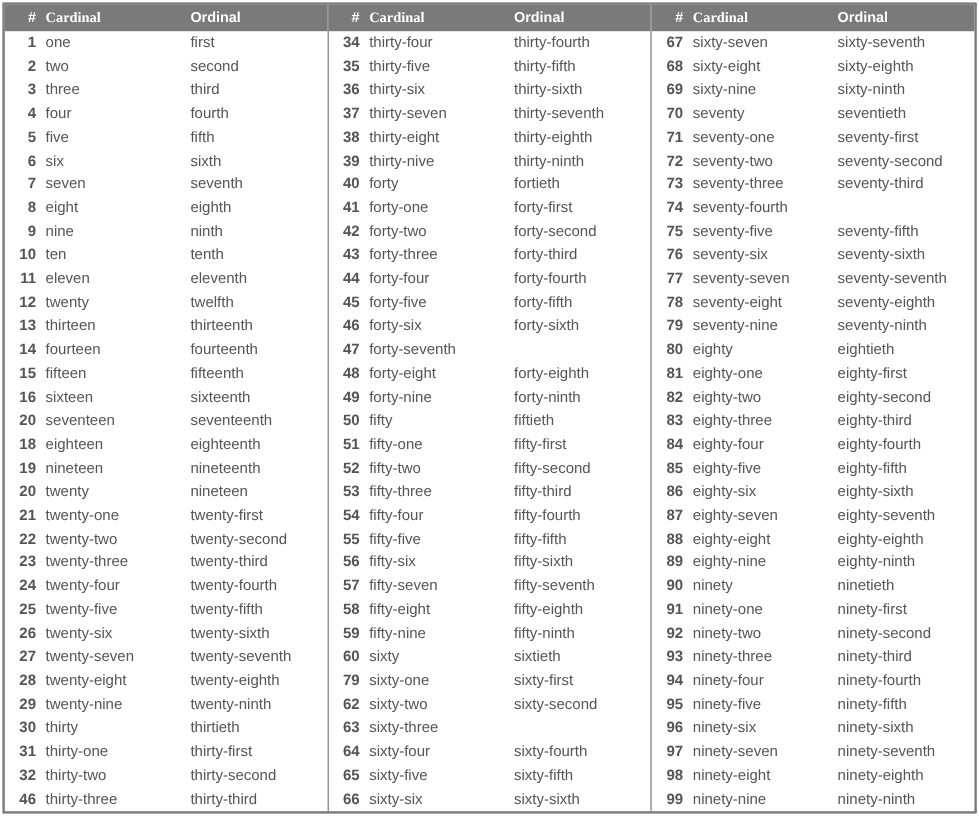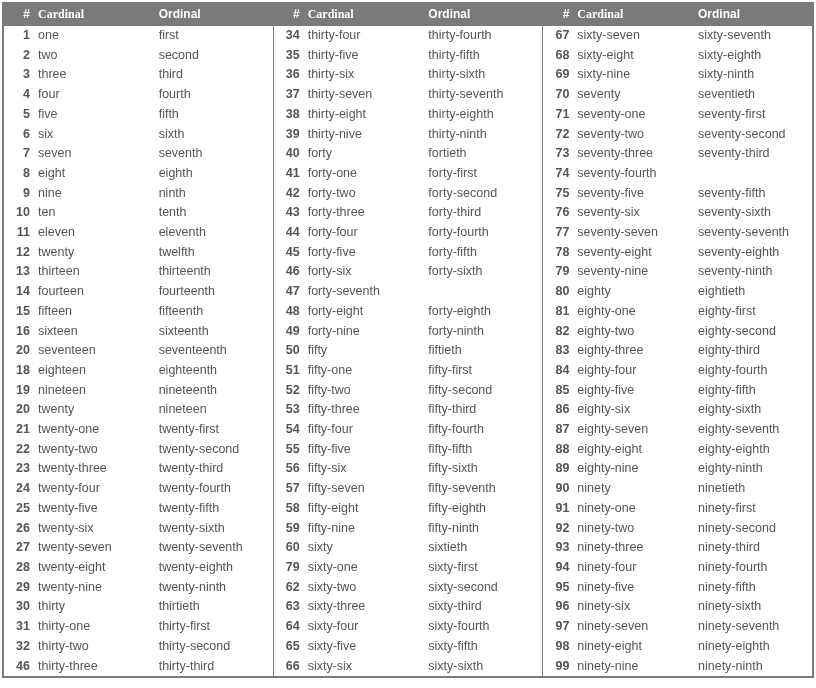--- a/index.html
+++ b/index.html
@@ -385,21 +385,20 @@
           <div class="ord">sixty-first</div>
         </div>
         <div class="row">
           <div class="num">62</div>
           <div class="card">sixty-two</div>
           <div class="ord">sixty-second</div>
         </div>
         <div class="row">
           <div class="num">63</div>
           <div class="card">sixty-three</div>
-          <div class="ord">sixty-third</div>
         </div>
         <div class="row">
           <div class="num">64</div>
           <div class="card">sixty-four</div>
           <div class="ord">sixty-fourth</div>
         </div>
         <div class="row">
           <div class="num">65</div>
           <div class="card">sixty-five</div>
           <div class="ord">sixty-fifth</div>

